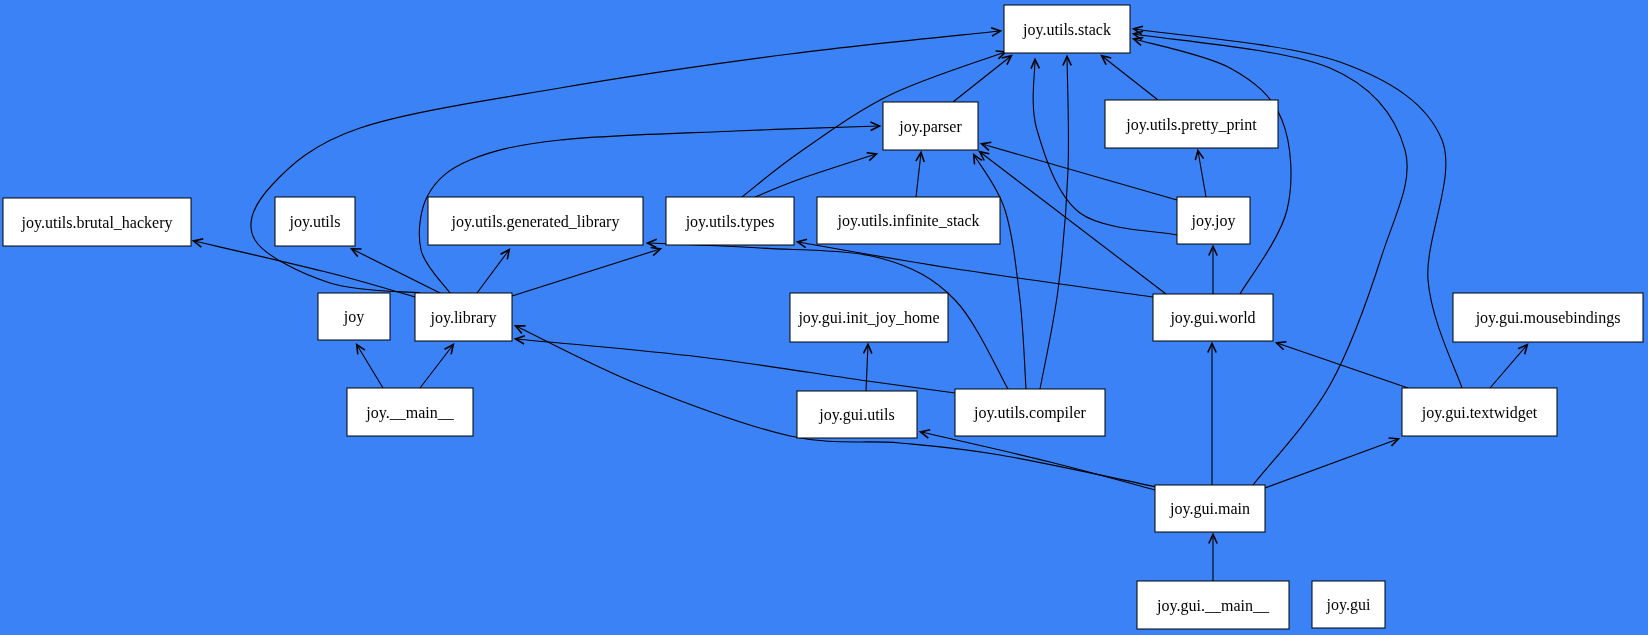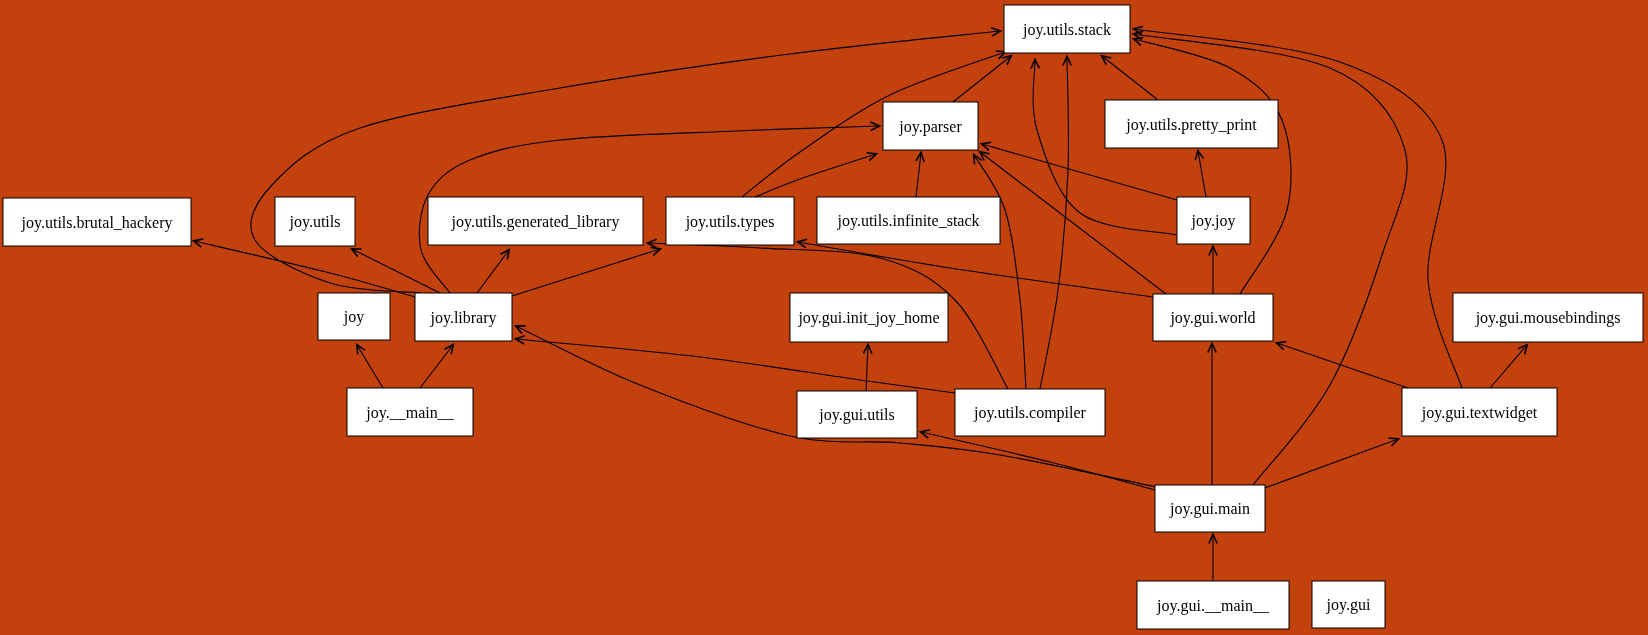--- a/index.html
+++ b/index.html
@@ -4,21 +4,21 @@
 <style>
   html, body {
     margin: 0;
     padding: 0;
     background: #ffffff;
   }
   #canvas-wrap {
     position: relative;
     width: 1648px;
     height: 635px;
-    background: #c2410c;
+    background: #3b82f6;
     font-family: "Liberation Serif", "DejaVu Serif", serif;
   }
   svg { display: block; }
   .node-box {
     fill: #ffffff;
     stroke: #000000;
     stroke-width: 1;
   }
   .node-label {
     fill: #000000;

